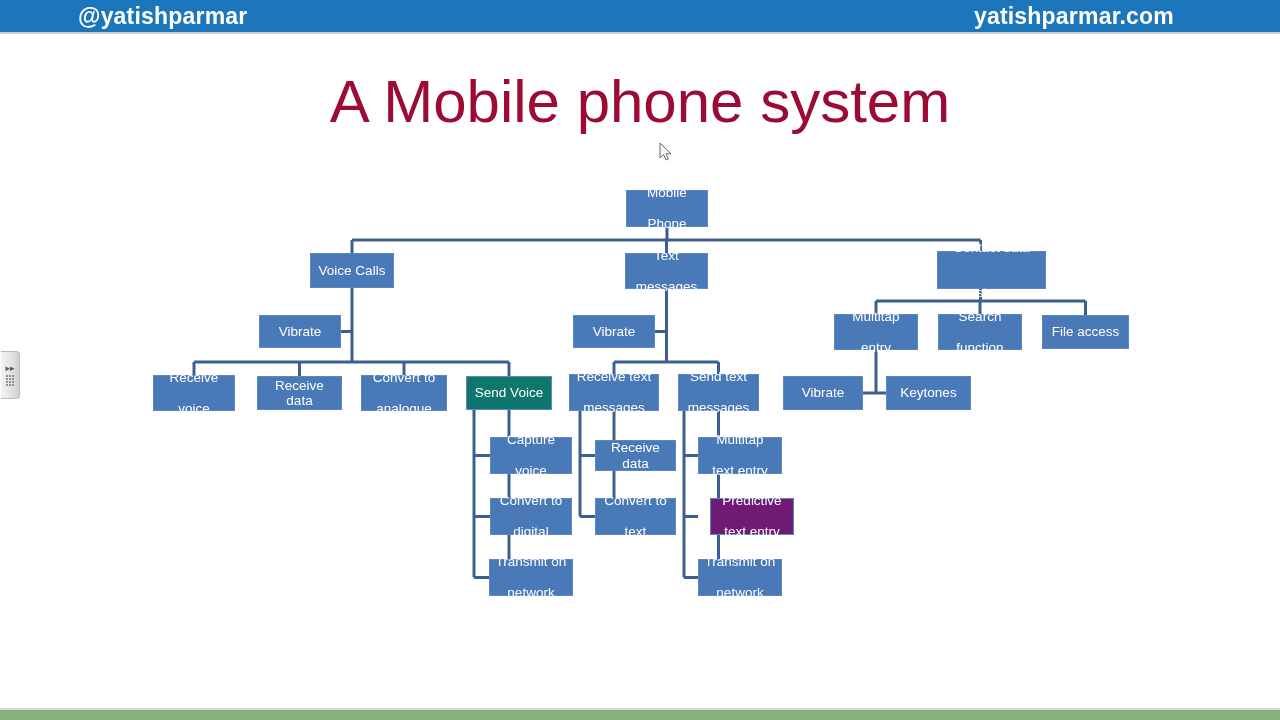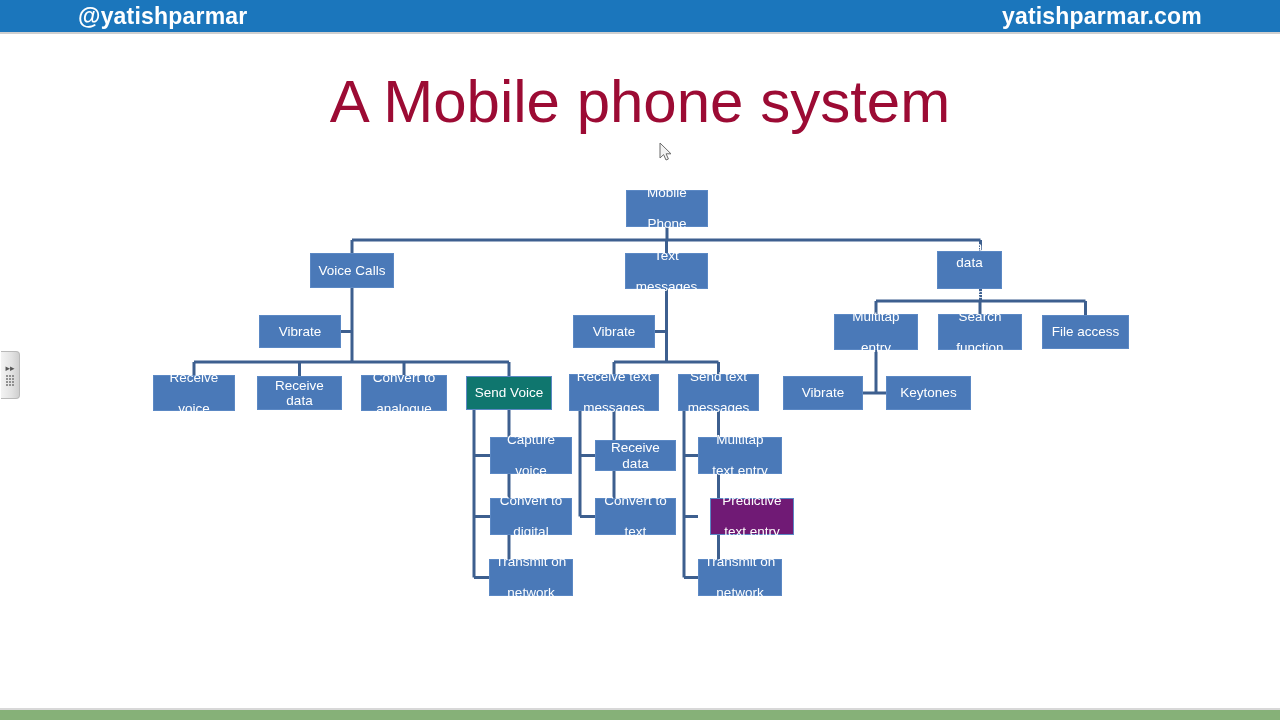--- a/index.html
+++ b/index.html
@@ -7,21 +7,21 @@
     width:1280px;height:720px;overflow:hidden;
     background:#ffffff;
     font-family:"Liberation Sans", sans-serif;
     position:relative;
   }
   
   #top-banner{
     position:absolute;left:0;top:0;width:1280px;height:32px;
     background:#1b76bc;
     display:flex;align-items:center;justify-content:space-between;
-    box-sizing:border-box;padding:0 78px 0 78px;
+    box-sizing:border-box;padding:0 106px 0 78px;
   }
   #top-banner .handle{
     color:#ffffff;font-size:23px;font-weight:bold;letter-spacing:.2px;
     line-height:23px;white-space:nowrap;
   }
   #banner-underline{
     position:absolute;left:0;top:32px;width:1280px;height:2px;background:#cfcfcf;
   }
   
   #bottom-rule{
@@ -134,21 +134,21 @@
       <span>Phone</span>
     </div>
     <div class="node" style="left: 310px; top: 253px; width: 84px; height: 35px; background: rgb(74, 121, 184); border-color: rgb(91, 136, 196); color: rgb(255, 255, 255); flex-direction: column;">
       <span>Voice Calls</span>
     </div>
     <div class="node" style="left: 625px; top: 253px; width: 83px; height: 36px; background: rgb(74, 121, 184); border-color: rgb(91, 136, 196); color: rgb(255, 255, 255); flex-direction: column;">
       <span>Text</span>
       <br>
       <span>messages</span>
     </div>
-    <div class="node" style="left: 937px; top: 251px; width: 65px; height: 38px; background: rgb(74, 121, 184); border-color: rgb(91, 136, 196); color: rgb(255, 255, 255); flex-direction: column;">
+    <div class="node" style="left: 937px; top: 251px; width: 109px; height: 38px; background: rgb(74, 121, 184); border-color: rgb(91, 136, 196); color: rgb(255, 255, 255); flex-direction: column; gap: 7px;">
       <span>Contact data</span>
       <br>
       <span>store</span>
     </div>
     <div class="node" style="left: 259px; top: 315px; width: 82px; height: 33px; background: rgb(74, 121, 184); border-color: rgb(91, 136, 196); color: rgb(255, 255, 255); flex-direction: column;">
       <span>Vibrate</span>
     </div>
     <div class="node" style="left: 573px; top: 315px; width: 82px; height: 33px; background: rgb(74, 121, 184); border-color: rgb(91, 136, 196); color: rgb(255, 255, 255); flex-direction: column;">
       <span>Vibrate</span>
     </div>

